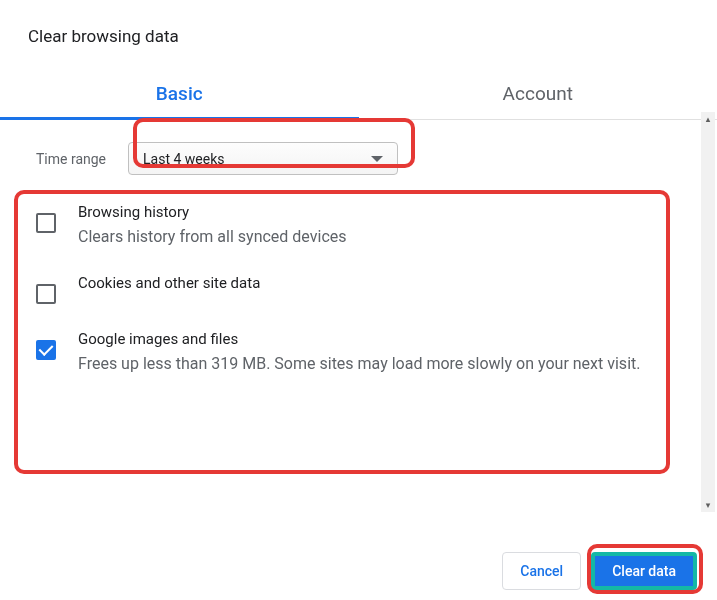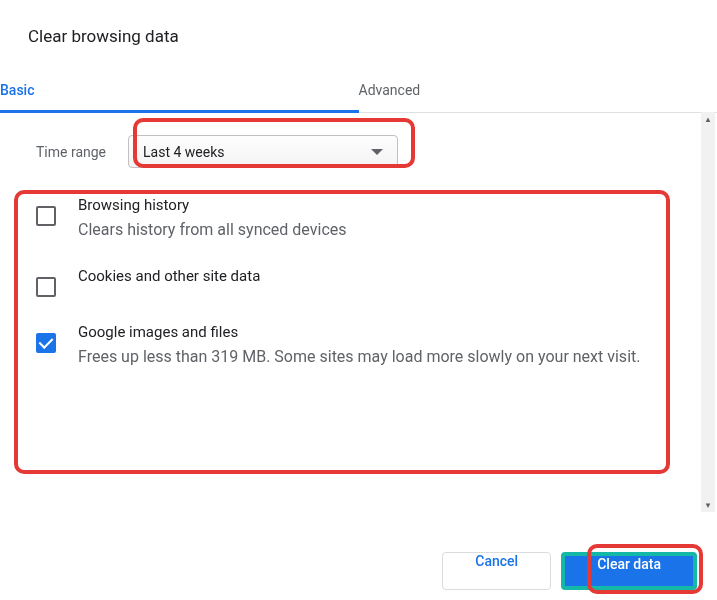--- a/index.html
+++ b/index.html
@@ -22,23 +22,23 @@
       padding: 26px 0 0 28px;
       font-weight: 400;
     }
     .tabs {
       display: flex;
       margin-top: 24px;
       border-bottom: 1px solid #e0e0e0;
     }
     .tab {
       flex: 1;
-      text-align: left;
+      text-align: center;
       padding: 12px 0 14px 0;
-      font-size: 14px;
+      font-size: 19px;
       cursor: pointer;
       color: #5f6368;
       position: relative;
     }
     .tab.active {
       color: #1a73e8;
       font-weight: 500;
     }
     .tab.active::after {
       content: '';
@@ -162,27 +162,27 @@
     .footer {
       position: absolute;
       bottom: 10px;
       right: 20px;
       display: flex;
       gap: 10px;
       align-items: center;
     }
     .btn {
       height: 38px;
-      padding: 0 32px;
+      padding: 0 17px;
       border-radius: 4px;
       font-size: 14px;
       font-weight: 500;
       cursor: pointer;
       display: flex;
-      align-items: flex-start;
+      align-items: center;
       justify-content: center;
     }
     .btn-cancel {
       background: #fff;
       border: 1px solid #dadce0;
       color: #1a73e8;
     }
     .btn-primary {
       background: #1a73e8;
       border: 4px solid #14b8a6;
@@ -203,21 +203,21 @@
 
 <div class="dialog">
 
   <div class="title">Clear browsing data</div>
 
   <div class="tabs">
     <div class="tab active">
       <span>Basic</span>
     </div>
     <div class="tab">
-      <span>Advanced</span>
+      <span>Account</span>
     </div>
   </div>
 
   <div class="scrollbar-track"></div>
   <div class="scrollbar-arrow up">▴</div>
   <div class="scrollbar-arrow down">▾</div>
 
   <div class="content-area">
 
     <div class="time-range-row">

